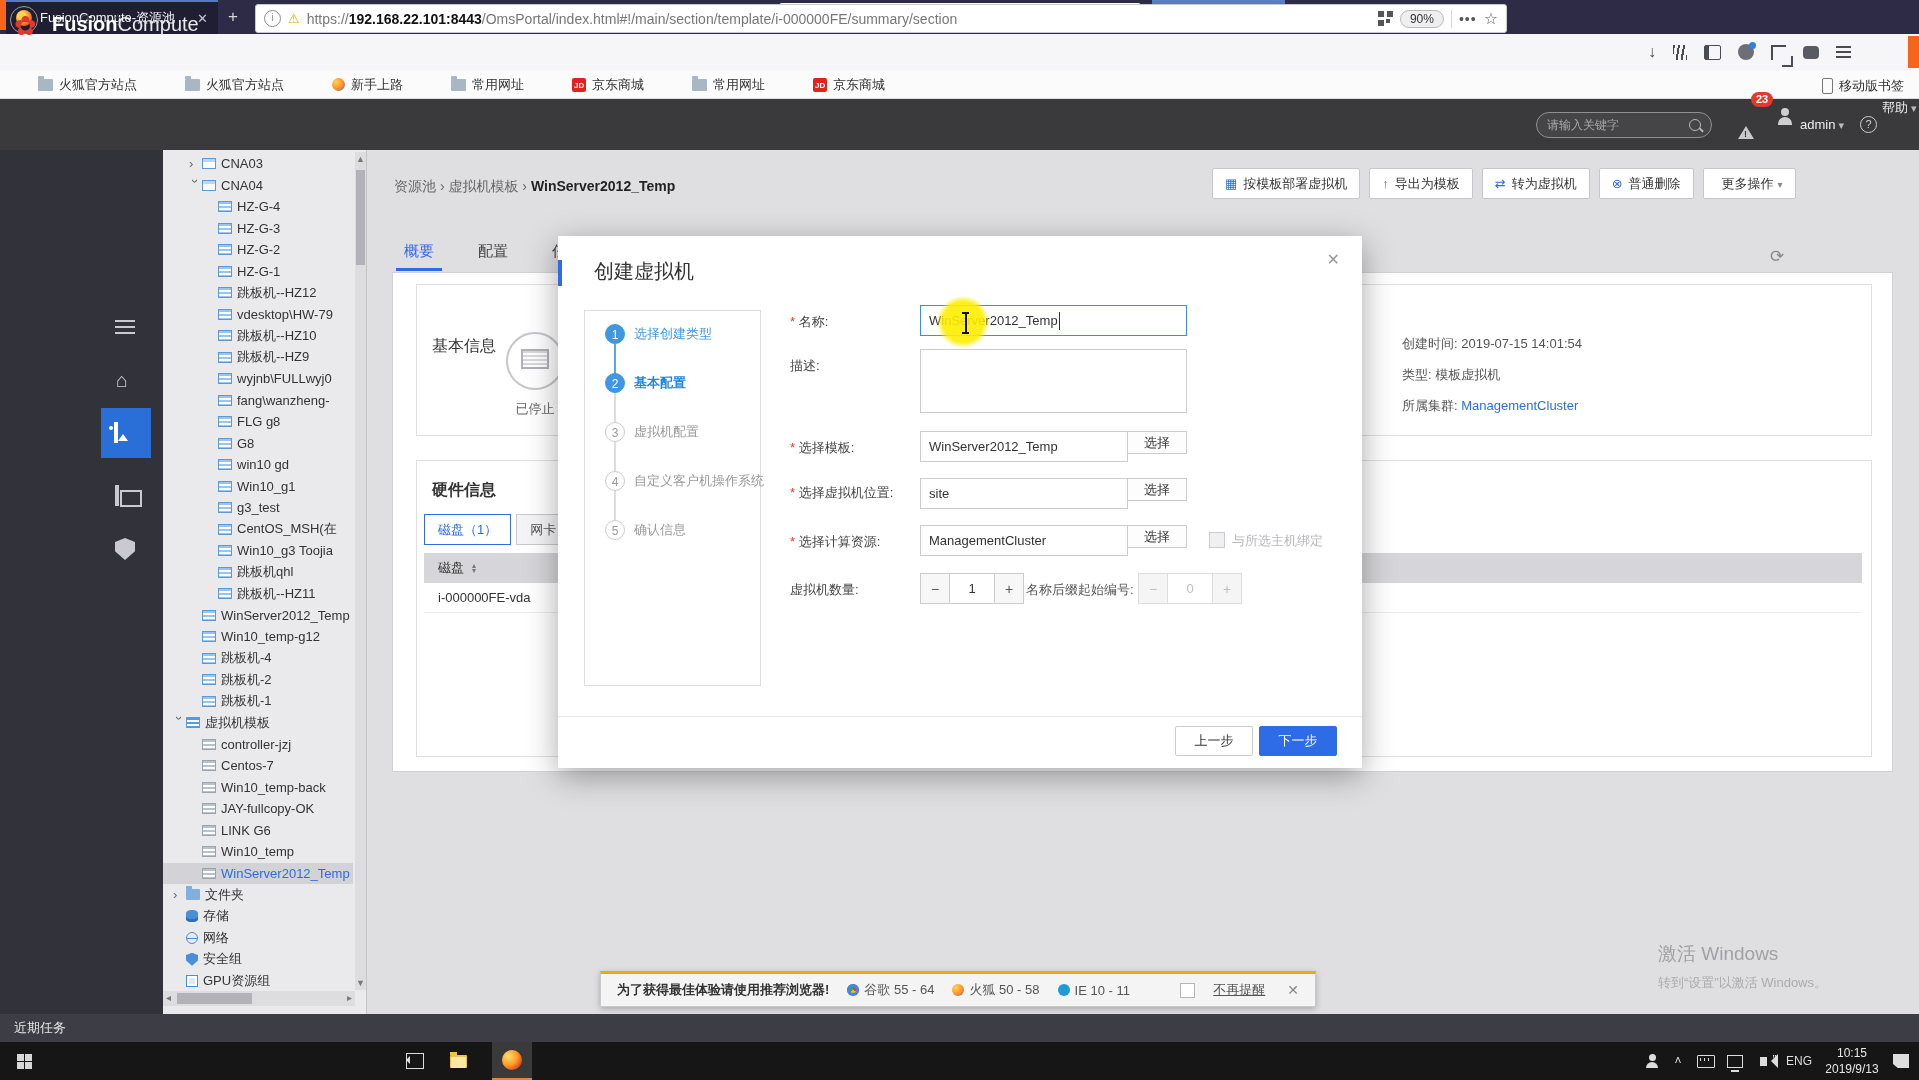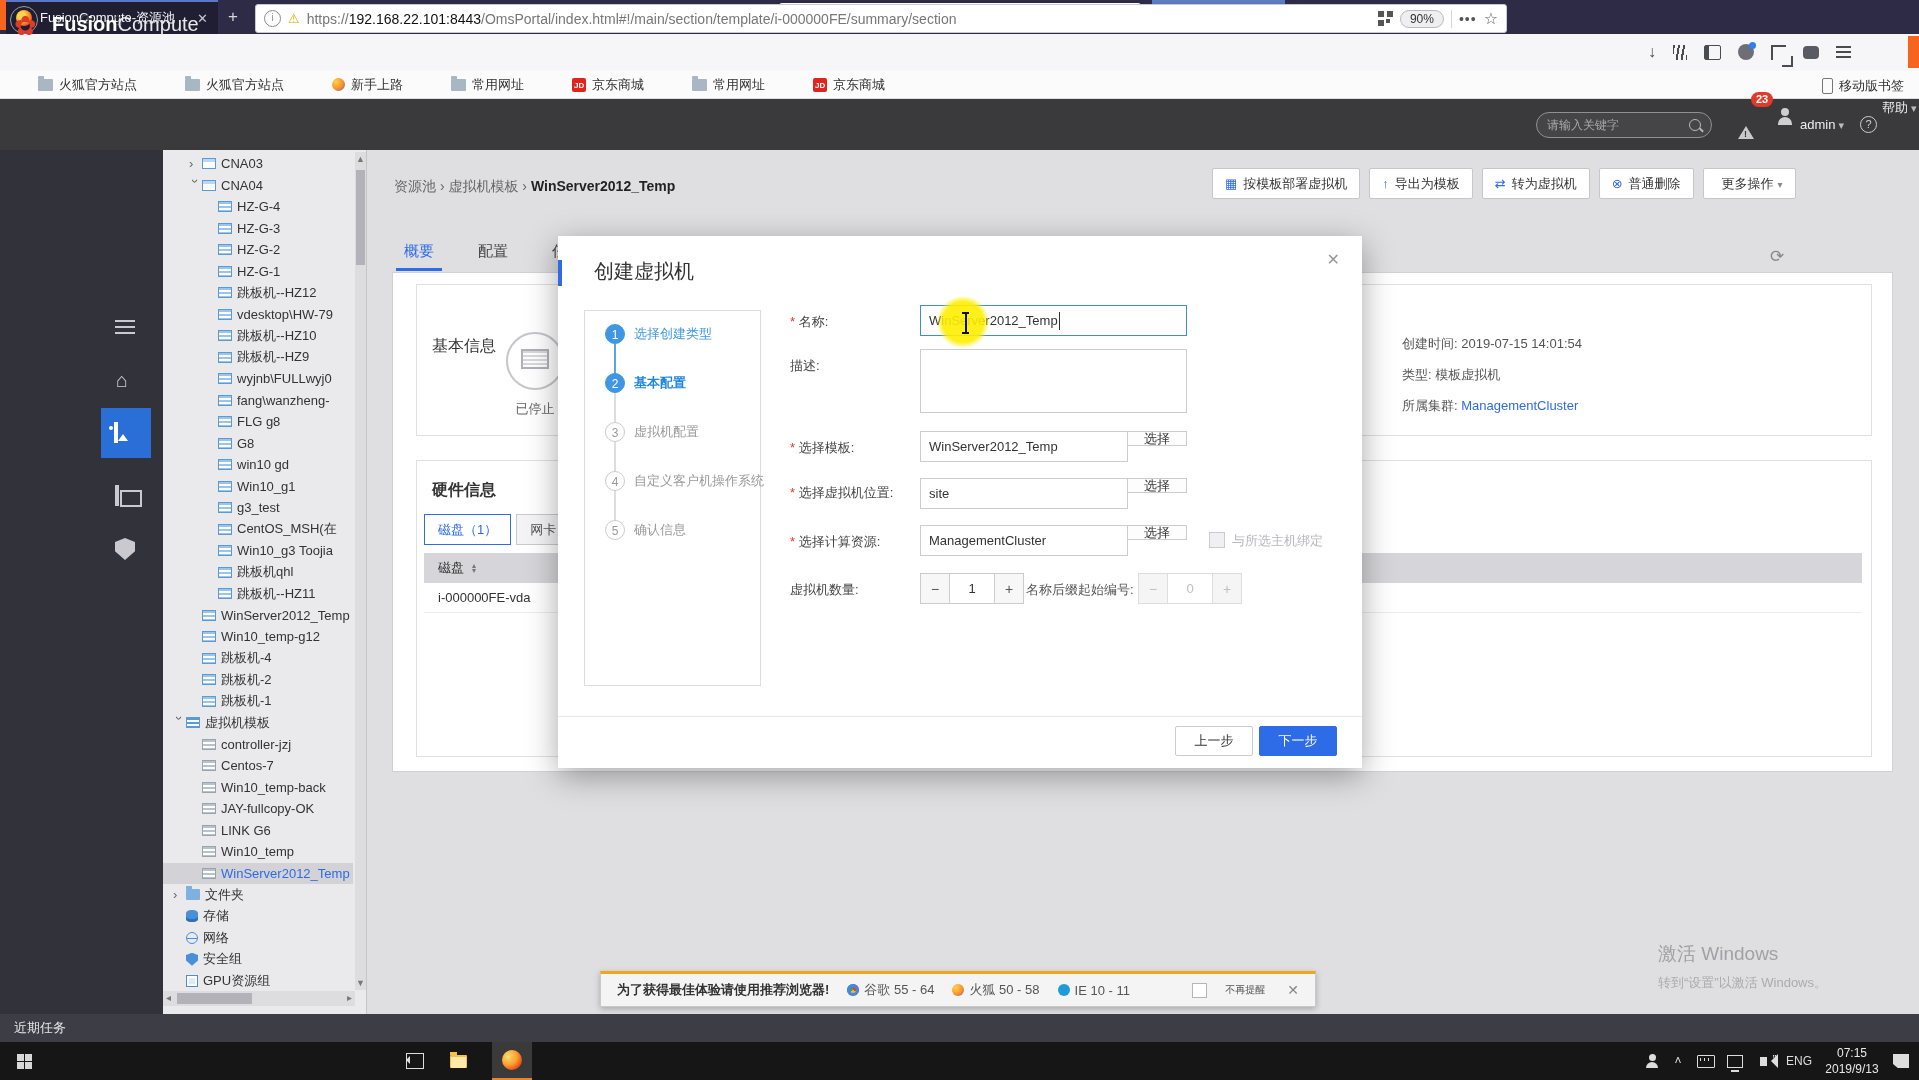--- a/index.html
+++ b/index.html
@@ -23,21 +23,21 @@
   #navbar{left:0;top:34px;width:1919px;height:37px;background:#f6f6f8;border-bottom:1px solid #cfcfd6;}
   .nav-ic{position:absolute;top:6px;font-size:16px;color:#4a4a52;}
   #btn-back{left:10px;width:26px;height:26px;border:1px solid #9a9aa2;border-radius:50%;text-align:center;line-height:24px;}
   #btn-fwd{left:48px;top:10px;color:#b0b0b6;}
   #btn-reload{left:80px;top:10px;}
   #btn-home{left:112px;top:9px;font-size:18px;}
   #urlbox{left:255px;top:4px;width:1252px;height:29px;background:#fff;border:1px solid #c9c9d0;border-radius:3px;display:flex;align-items:center;padding:0 8px;box-sizing:border-box;gap:7px;}
   #urlbox .info-i{width:15px;height:15px;border:1px solid #8a8a92;border-radius:50%;color:#8a8a92;font-size:10px;text-align:center;line-height:14px;flex:none;}
   #urlbox .warnlock{color:#e0a800;font-size:13px;flex:none;}
   #url-text{flex:1;font-size:14px;color:#777;white-space:nowrap;overflow:hidden;}
-  #url-text .host{color:#111;font-weight:normal;}
+  #url-text .host{color:#111;font-weight:bold;}
   .qr{width:15px;height:15px;flex:none;background:
       linear-gradient(#555,#555) 0 0/6px 6px no-repeat,
       linear-gradient(#555,#555) 100% 0/6px 6px no-repeat,
       linear-gradient(#555,#555) 0 100%/6px 6px no-repeat,
       linear-gradient(#555,#555) 70% 70%/4px 4px no-repeat;}
   #zoom-pill{border:1px solid #bbb;border-radius:10px;background:#efeff2;font-size:12px;color:#333;padding:1px 9px;flex:none;}
   .vsep{width:1px;height:18px;background:#d5d5da;flex:none;}
   #dots{color:#555;font-size:14px;letter-spacing:1px;flex:none;}
   #star{color:#666;font-size:16px;flex:none;}
   #nav-right{left:1648px;top:39px;display:flex;gap:17px;align-items:center;height:26px;}
@@ -159,21 +159,21 @@
   
   #notice{left:600px;top:971px;width:716px;height:36px;background:#f4f4f5;border:1px solid #c9c9cc;border-top:3px solid #efa61b;box-sizing:border-box;display:flex;align-items:center;gap:18px;padding:0 16px;box-shadow:0 2px 6px rgba(0,0,0,.25);}
   #notice .head{font-size:13px;font-weight:bold;color:#333;}
   .br-item{display:flex;align-items:center;gap:5px;font-size:13px;color:#555;}
   .br-dot{width:12px;height:12px;border-radius:50%;}
   .br-chrome{background:conic-gradient(#e84335 0 33%,#f8bb15 33% 66%,#34a853 66%);box-shadow:inset 0 0 0 3px #4285f4;}
   .br-ff{background:radial-gradient(circle at 30% 30%,#ffd54d,#ff8c2c 60%,#3a6fd8);}
   .br-ie{background:#1f9cd8;}
   #notice .spacer{flex:1;}
   .chk{width:13px;height:13px;border:1px solid #b5b5ba;background:#fff;}
-  #notice .dismiss{font-size:10px;color:#555;}
+  #notice .dismiss{font-size:13px;color:#555;text-decoration:underline;}
   #notice .x{font-size:14px;color:#888;margin-left:4px;}
   
   #recent{left:0;top:1014px;width:1919px;height:28px;background:#3d3d45;color:#e4e4e8;font-size:13px;line-height:28px;padding-left:14px;box-sizing:border-box;}
   #taskbar{left:0;top:1042px;width:1919px;height:38px;background:#161616;}
   #tb-start{left:0;top:1042px;width:48px;height:38px;display:flex;align-items:center;justify-content:center;}
   .win-logo{width:15px;height:15px;background:
      linear-gradient(#d8d8d8,#d8d8d8) 0 0/7px 7px no-repeat,
      linear-gradient(#d8d8d8,#d8d8d8) 100% 0/7px 7px no-repeat,
      linear-gradient(#d8d8d8,#d8d8d8) 0 100%/7px 7px no-repeat,
      linear-gradient(#d8d8d8,#d8d8d8) 100% 100%/7px 7px no-repeat;}
@@ -216,21 +216,21 @@
   .step.done .c,.step.current .c{background:#3e97e0;border-color:#3e97e0;color:#fff;}
   .step.done .lb{color:#3e97e0;}
   .step.current .lb{color:#1f86e0;font-weight:bold;}
   .f-label{position:absolute;left:232px;font-size:13px;color:#444;}
   .req::before{content:"* ";color:#e23a2a;}
   .f-input{position:absolute;left:362px;width:267px;border:1px solid #ccc;background:#fff;box-sizing:border-box;font-size:13px;color:#333;padding:0 8px;display:flex;align-items:center;}
   #f-name{top:69px;height:31px;border:1.5px solid #3f8ae8;}
   .caret-line{width:1px;height:18px;background:#333;margin-left:1px;}
   #f-desc{top:113px;height:64px;}
   .f-sel{position:absolute;left:362px;width:208px;height:31px;border:1px solid #ccc;box-sizing:border-box;font-size:13px;color:#333;padding:0 8px;display:flex;align-items:center;background:#fff;}
-  .f-btn{position:absolute;left:570px;width:59px;height:15px;border:1px solid #ccc;border-left:none;box-sizing:border-box;background:#fdfdfd;font-size:13px;color:#333;display:flex;align-items:center;justify-content:center;}
+  .f-btn{position:absolute;left:570px;width:59px;height:23px;border:1px solid #ccc;border-left:none;box-sizing:border-box;background:#fdfdfd;font-size:13px;color:#333;display:flex;align-items:center;justify-content:center;}
   .spin{position:absolute;display:flex;height:31px;}
   .spin>div{border:1px solid #ccc;box-sizing:border-box;display:flex;align-items:center;justify-content:center;font-size:14px;color:#555;background:#fff;}
   .spin .b{width:30px;background:#f7f7f8;}
   .spin .v{width:44px;border-left:none;border-right:none;font-size:13px;color:#333;}
   .spin.dis>div{color:#c0c0c4;background:#f5f5f6;border-color:#ddd;}
   .spin.dis .v{background:#fff;}
   #chk-bind{position:absolute;left:651px;top:296px;width:14px;height:14px;border:1px solid #ccc;background:#f0f0f2;}
   #chk-bind-lb{position:absolute;left:674px;top:296px;font-size:13px;color:#b8b8bc;}
   #suffix-lb{position:absolute;left:468px;top:345px;font-size:13px;color:#555;}
   #m-footer-line{position:absolute;left:0;top:480px;width:804px;height:1px;background:#e8e8ea;}
@@ -808,20 +808,20 @@
       <span class="i-kb"></span>
     </div>
   <div class="tray" style="left:1722px;width:26px;">
       <span class="i-net"></span>
     </div>
   <div class="tray" style="left:1750px;width:26px;">
       <span class="i-spk"></span>
     </div>
   <div class="tray" style="left:1782px;width:34px;font-size:12px;">ENG</div>
   <div class="abs" id="tb-time">
-    <div>07:15</div>
+    <div>10:15</div>
     <div>2019/9/13</div>
   </div>
   <div class="tray" style="left:1886px;width:30px;">
       <span class="i-note"></span>
     </div>
 
 </div>
 
 </body></html>

